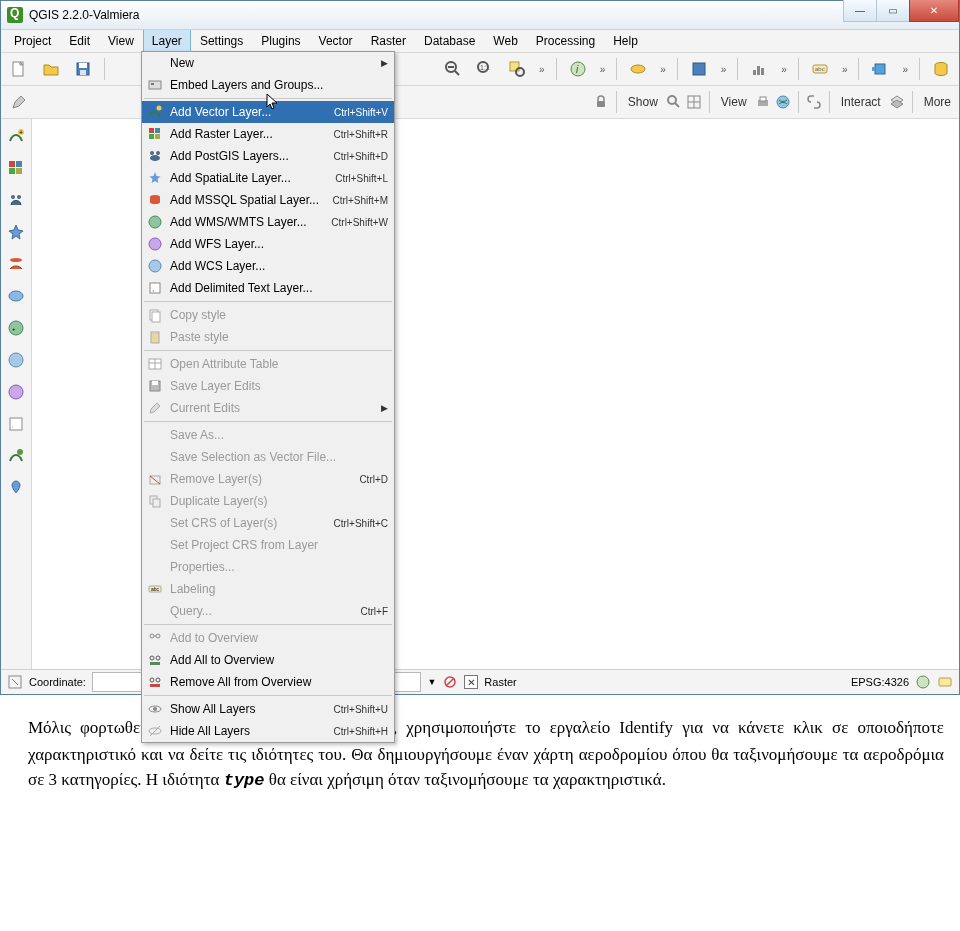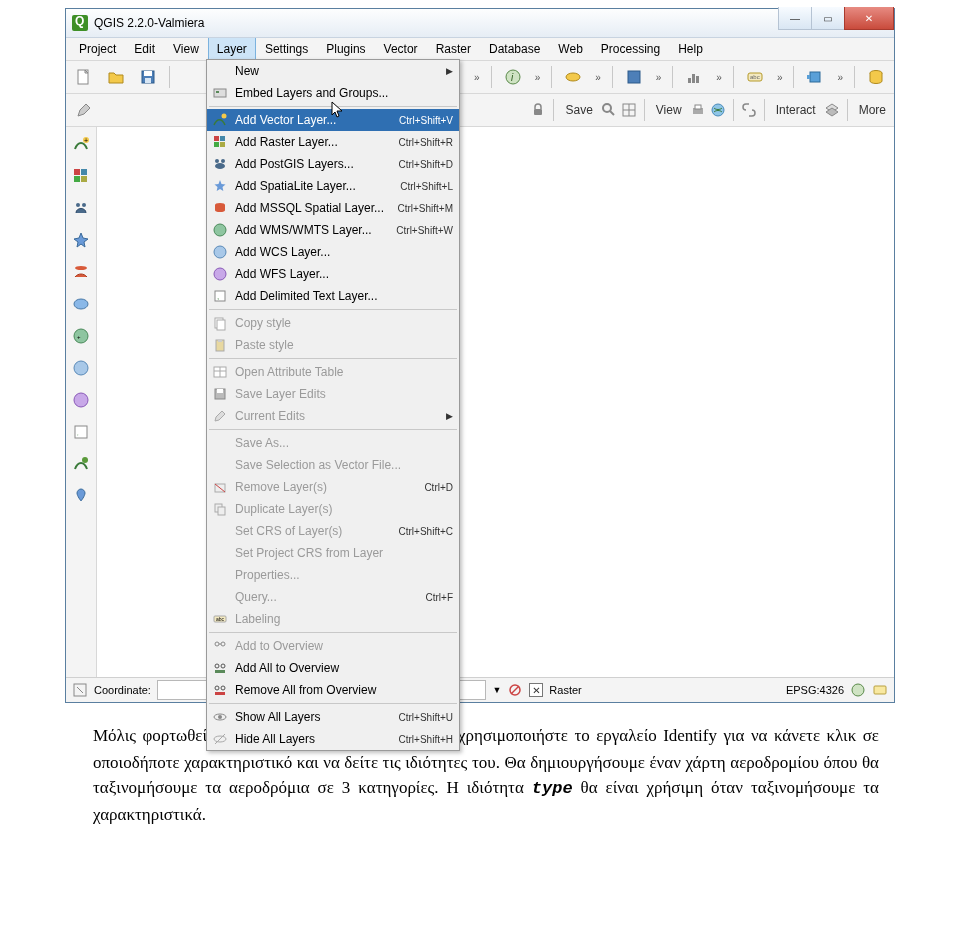--- a/index.html
+++ b/index.html
@@ -1,16 +1,16 @@
 <!DOCTYPE html>
 <html><head>
 <meta charset="utf-8">
 <style>
   body{margin:0;font-family:"Segoe UI",Tahoma,sans-serif;font-size:12px;color:#000;background:#fff;}
-  .page-wrap{width:830px;margin:8px auto;}
+  .page-wrap{width:960px;margin:0 auto;}
   .win{border:1px solid #5a7fa0;background:#fff;}
   .titlebar{height:28px;background:linear-gradient(#fdfefe,#e6edf5);border-bottom:1px solid #c8d3e0;display:flex;align-items:center;padding:0 0 0 6px;position:relative;}
   .titlebar .qgis-ico{width:16px;height:16px;background:#3e8f27;border-radius:2px;position:relative;margin-right:6px;}
   .titlebar .qgis-ico:before{content:"Q";position:absolute;left:3px;top:-1px;color:#fff;font-weight:bold;font-size:12px;}
   .winbtns{position:absolute;right:0;top:-2px;display:flex;}
   .winbtn{width:32px;height:22px;border:1px solid #b5c3d3;border-top:none;background:linear-gradient(#f7fbff,#d9e6f3);display:flex;align-items:center;justify-content:center;font-size:10px;color:#3a3a3a;margin-left:-1px;}
   .winbtn.close{background:linear-gradient(#e78b82,#c94b3c);color:#fff;width:48px;border-color:#a83a2e;}
   .menubar{height:22px;display:flex;align-items:center;padding:0 4px;background:#f4f4f4;border-bottom:1px solid #d8d8d8;gap:0;}
   .menuitem{padding:12px 9px;cursor:default;}
   .menuitem.active{background:#cde4f7;border:1px solid #7bb2de;padding:4px 8px;}
@@ -180,21 +180,21 @@
           </svg>
         </span>
     <div style="flex:1"></div>
     <span class="sico">
           <svg viewBox="0 0 16 16">
             <rect x="4" y="7" width="8" height="6" fill="#888" rx="1"></rect>
             <path d="M5 7V5a3 3 0 0 1 6 0v2" fill="none" stroke="#888" stroke-width="1.5"></path>
           </svg>
         </span>
     <span class="sep"></span>
-    <span class="tlabel">Save</span>
+    <span class="tlabel">Show</span>
     <span class="sico">
           <svg viewBox="0 0 16 16">
             <circle cx="6" cy="6" r="4" fill="none" stroke="#888" stroke-width="2"></circle>
             <line x1="9" y1="9" x2="13" y2="13" stroke="#888" stroke-width="2"></line>
           </svg>
         </span>
     <span class="sico">
           <svg viewBox="0 0 16 16">
             <rect x="2" y="2" width="12" height="12" fill="none" stroke="#888"></rect>
             <line x1="2" y1="8" x2="14" y2="8" stroke="#888"></line>
@@ -383,32 +383,32 @@
             <svg width="16" height="16" viewBox="0 0 16 16">
               <circle cx="8" cy="8" r="6" fill="#8ec5a0" stroke="#4a8a5a"></circle>
             </svg>
           </span>
           <span class="dlabel">Add WMS/WMTS Layer...</span>
           <span class="dshort">Ctrl+Shift+W</span>
         </div>
         <div class="drow">
           <span class="dico">
             <svg width="16" height="16" viewBox="0 0 16 16">
+              <circle cx="8" cy="8" r="6" fill="#c8a8e8" stroke="#8a5ab8"></circle>
+            </svg>
+          </span>
+          <span class="dlabel">Add WFS Layer...</span>
+        </div>
+        <div class="drow">
+          <span class="dico">
+            <svg width="16" height="16" viewBox="0 0 16 16">
               <circle cx="8" cy="8" r="6" fill="#a8c8e8" stroke="#5a8ab8"></circle>
             </svg>
           </span>
           <span class="dlabel">Add WCS Layer...</span>
-        </div>
-        <div class="drow">
-          <span class="dico">
-            <svg width="16" height="16" viewBox="0 0 16 16">
-              <circle cx="8" cy="8" r="6" fill="#c8a8e8" stroke="#8a5ab8"></circle>
-            </svg>
-          </span>
-          <span class="dlabel">Add WFS Layer...</span>
         </div>
         <div class="drow">
           <span class="dico">
             <svg width="16" height="16" viewBox="0 0 16 16">
               <rect x="3" y="3" width="10" height="10" fill="#fff" stroke="#888"></rect>
               <text x="5" y="11" font-size="8" fill="#3a7a3a">,</text>
             </svg>
           </span>
           <span class="dlabel">Add Delimited Text Layer...</span>
         </div>
@@ -495,32 +495,32 @@
         </div>
         <div class="drow dis">
           <span class="dico"></span>
           <span class="dlabel">Set Project CRS from Layer</span>
         </div>
         <div class="drow dis">
           <span class="dico"></span>
           <span class="dlabel">Properties...</span>
         </div>
         <div class="drow dis">
+          <span class="dico">
+            <svg width="16" height="16" viewBox="0 0 16 16">
+              <rect x="2" y="5" width="12" height="6" rx="1" fill="#f3e9c0" stroke="#aaa"></rect>
+              <text x="4" y="10" font-size="5">abc</text>
+            </svg>
+          </span>
+          <span class="dlabel">Labeling</span>
+        </div>
+        <div class="drow dis">
           <span class="dico"></span>
           <span class="dlabel">Query...</span>
           <span class="dshort">Ctrl+F</span>
-        </div>
-        <div class="drow dis">
-          <span class="dico">
-            <svg width="16" height="16" viewBox="0 0 16 16">
-              <rect x="2" y="5" width="12" height="6" rx="1" fill="#f3e9c0" stroke="#aaa"></rect>
-              <text x="4" y="10" font-size="5">abc</text>
-            </svg>
-          </span>
-          <span class="dlabel">Labeling</span>
         </div>
         <div class="dsep"></div>
         <div class="drow dis">
           <span class="dico">
             <svg width="16" height="16" viewBox="0 0 16 16">
               <circle cx="5" cy="6" r="2" fill="none" stroke="#888"></circle>
               <circle cx="11" cy="6" r="2" fill="none" stroke="#888"></circle>
               <line x1="7" y1="6" x2="9" y2="6" stroke="#888"></line>
             </svg>
           </span>

